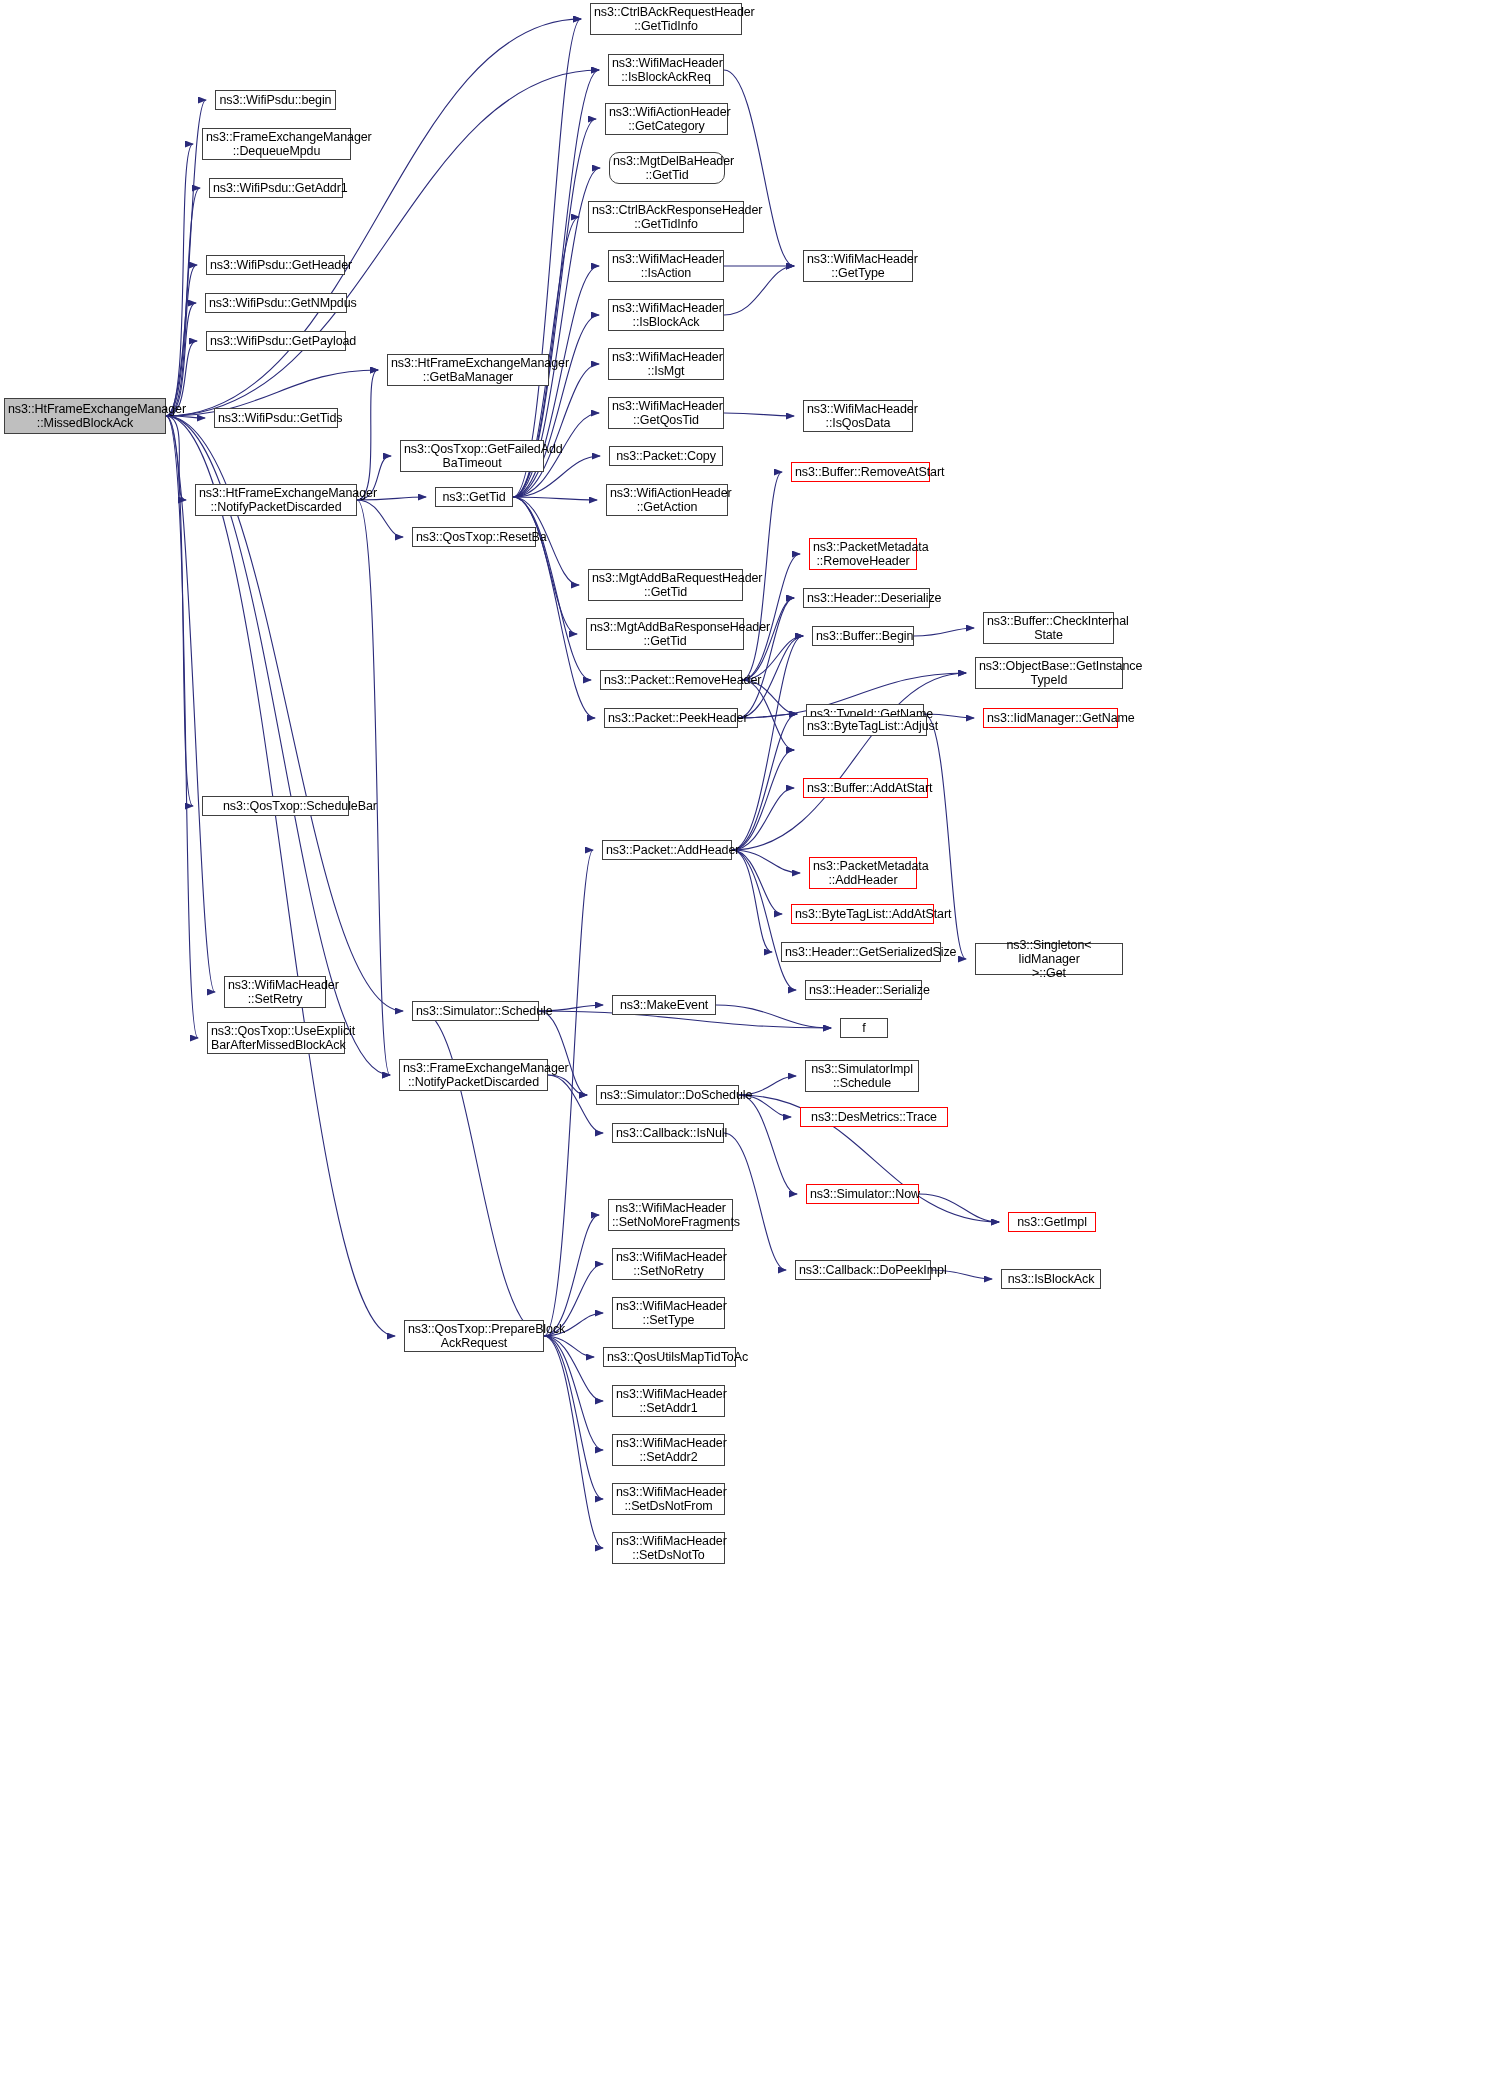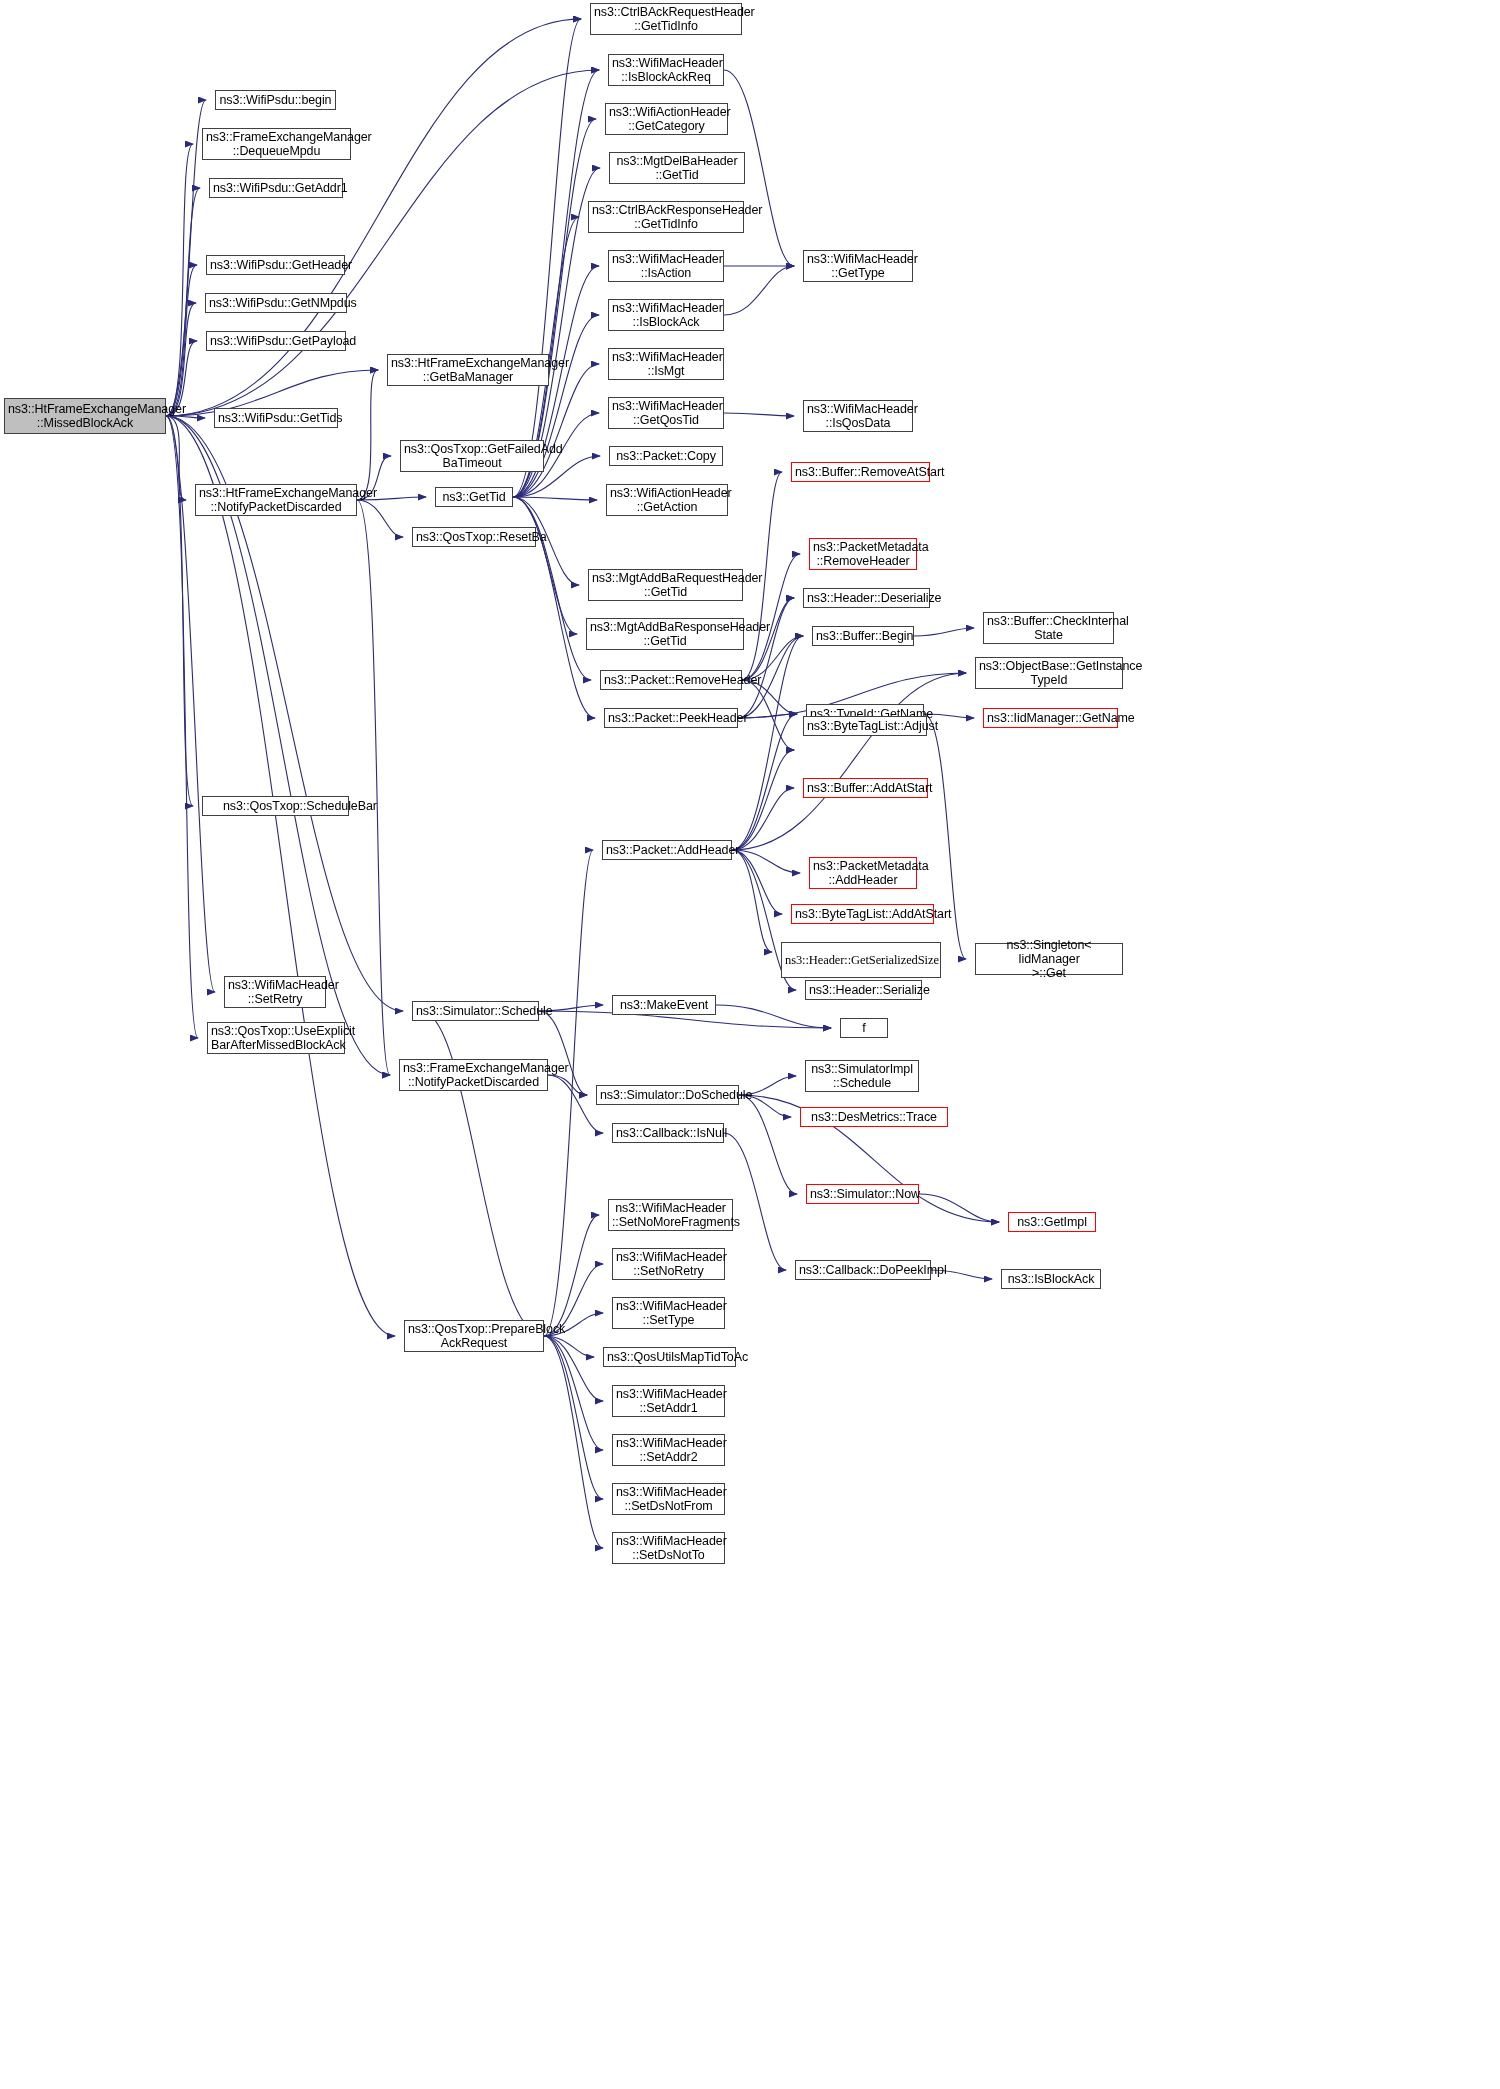--- a/index.html
+++ b/index.html
@@ -172,21 +172,21 @@
 ::GetTidInfo</span>
       </div>
       <div class="node" style="left: 608px; top: 54px; width: 116px; height: 32px;">
         <span>ns3::WifiMacHeader
 ::IsBlockAckReq</span>
       </div>
       <div class="node" style="left: 605px; top: 103px; width: 123px; height: 32px;">
         <span>ns3::WifiActionHeader
 ::GetCategory</span>
       </div>
-      <div class="node" style="left: 609px; top: 152px; width: 136px; height: 32px;">
+      <div class="node" style="left: 609px; top: 152px; width: 116px; height: 32px; border-radius: 10px;">
         <span>ns3::MgtDelBaHeader
 ::GetTid</span>
       </div>
       <div class="node" style="left: 588px; top: 201px; width: 156px; height: 32px;">
         <span>ns3::CtrlBAckResponseHeader
 ::GetTidInfo</span>
       </div>
       <div class="node" style="left: 608px; top: 250px; width: 116px; height: 32px;">
         <span>ns3::WifiMacHeader
 ::IsAction</span>
@@ -257,21 +257,21 @@
       <div class="node redbox" style="left: 803px; top: 778px; width: 125px; height: 20px;">
         <span>ns3::Buffer::AddAtStart</span>
       </div>
       <div class="node redbox" style="left: 809px; top: 857px; width: 108px; height: 32px;">
         <span>ns3::PacketMetadata
 ::AddHeader</span>
       </div>
       <div class="node redbox" style="left: 791px; top: 904px; width: 143px; height: 20px;">
         <span>ns3::ByteTagList::AddAtStart</span>
       </div>
-      <div class="node" style="left: 781px; top: 942px; width: 160px; height: 36px; font-family: Liberation Serif, serif;">
+      <div class="node" style="left: 781px; top: 942px; width: 160px; height: 20px;">
         <span>ns3::Header::GetSerializedSize</span>
       </div>
       <div class="node" style="left: 805px; top: 980px; width: 117px; height: 20px;">
         <span>ns3::Header::Serialize</span>
       </div>
       <div class="node" style="left: 983px; top: 612px; width: 131px; height: 32px;">
         <span>ns3::Buffer::CheckInternal
 State</span>
       </div>
       <div class="node" style="left: 975px; top: 657px; width: 148px; height: 32px;">

